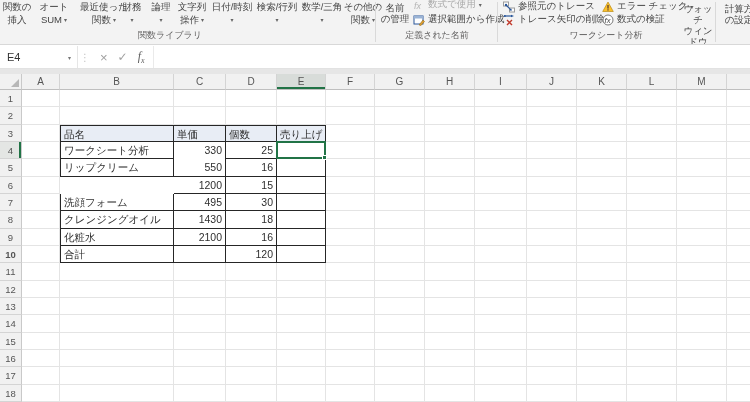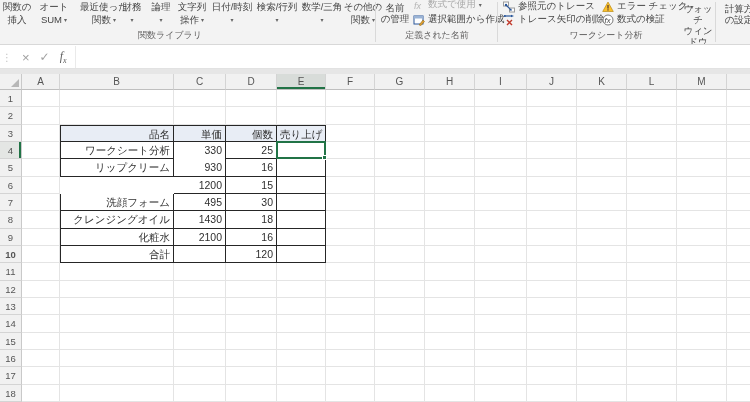--- a/index.html
+++ b/index.html
@@ -51,21 +51,21 @@
     border-right:1px solid #c9c9c9; border-bottom:1px solid #d4d4d4;
     font-size:9.5px; color:#555; text-align:center; }
   .rowhdr.sel { background:#e4e6e4; box-shadow:inset -2px 0 0 0 #217346; }
   .corner { position:absolute; left:0; top:0; width:22px; height:16px; background:#f1f1f1;
     border-right:1px solid #c9c9c9; border-bottom:1px solid #bfbfbf; }
   .corner .tri { position:absolute; right:2px; bottom:2px; width:0; height:0;
     border-left:8px solid transparent; border-bottom:8px solid #b7b7b7; }
   .cell { position:absolute; background:#fff; border-right:1px solid #e4e4e4;
     border-bottom:1px solid #e4e4e4; font-size:10.5px; color:#2f2f2f;
     padding:0 3px; overflow:hidden; white-space:nowrap; }
-  .cell.tbl { border-right:1px solid #262626; border-bottom:1px solid #262626;text-align:right; }
+  .cell.tbl { border-right:1px solid #262626; border-bottom:1px solid #262626; }
   .cell.tbl-left { border-left:1px solid #262626; }
   .cell.tbl-top { border-top:1px solid #262626; }
   .cell.thdr { background:#e8edf5; }
   .cell.num { text-align:right; }
   .selring { position:absolute; border:2px solid #217346; background:transparent; }
   .selring .handle { position:absolute; right:-3px; bottom:-3px; width:5px; height:5px;
     background:#217346; border:1px solid #fff; }
 </style>
 </head>
 <body>
@@ -214,20 +214,24 @@
   <div class="grp-label" style="left:497px;width:218px">ワークシート分析</div>
   <div class="grp-sep" style="left:715px"></div>
 
   <div class="stack2" style="left:719px;top:3px;width:40px">
     <span>計算方</span>
     <span>の設定</span>
   </div>
 </div>
 
 <div class="fbar">
+  <div class="namebox">
+    <span>E4</span>
+    <span class="dd">▾</span>
+  </div>
   <div class="fdots">⋮</div>
   <div class="fbtns">
     <span class="fbtn-x">×</span>
     <span class="fbtn-ck">✓</span>
     <span class="fbtn-fx">f<sub>x</sub></span>
   </div>
   <div class="finput"></div>
 </div>
 
 <div class="gapstrip"></div>
@@ -319,21 +323,21 @@
     <div class="cell" style="left: 375px; top: 68px; width: 50px; height: 17.3333px; line-height: 16.3333px;"></div>
     <div class="cell" style="left: 425px; top: 68px; width: 50px; height: 17.3333px; line-height: 16.3333px;"></div>
     <div class="cell" style="left: 475px; top: 68px; width: 52px; height: 17.3333px; line-height: 16.3333px;"></div>
     <div class="cell" style="left: 527px; top: 68px; width: 50px; height: 17.3333px; line-height: 16.3333px;"></div>
     <div class="cell" style="left: 577px; top: 68px; width: 50px; height: 17.3333px; line-height: 16.3333px;"></div>
     <div class="cell" style="left: 627px; top: 68px; width: 50px; height: 17.3333px; line-height: 16.3333px;"></div>
     <div class="cell" style="left: 677px; top: 68px; width: 50px; height: 17.3333px; line-height: 16.3333px;"></div>
     <div class="cell" style="left: 727px; top: 68px; width: 25px; height: 17.3333px; line-height: 16.3333px;"></div>
     <div class="cell" style="left: 22px; top: 85.3333px; width: 38px; height: 17.3333px; line-height: 16.3333px;"></div>
     <div class="cell tbl tbl-left" style="left: 60px; top: 85.3333px; width: 114px; height: 17.3333px; line-height: 16.3333px;">リップクリーム</div>
-    <div class="cell tbl num" style="left: 174px; top: 85.3333px; width: 52px; height: 17.3333px; line-height: 16.3333px;">930</div>
+    <div class="cell tbl num" style="left: 174px; top: 85.3333px; width: 52px; height: 17.3333px; line-height: 16.3333px;">550</div>
     <div class="cell tbl num" style="left: 226px; top: 85.3333px; width: 51px; height: 17.3333px; line-height: 16.3333px;">16</div>
     <div class="cell tbl" style="left: 277px; top: 85.3333px; width: 49px; height: 17.3333px; line-height: 16.3333px;"></div>
     <div class="cell" style="left: 326px; top: 85.3333px; width: 49px; height: 17.3333px; line-height: 16.3333px;"></div>
     <div class="cell" style="left: 375px; top: 85.3333px; width: 50px; height: 17.3333px; line-height: 16.3333px;"></div>
     <div class="cell" style="left: 425px; top: 85.3333px; width: 50px; height: 17.3333px; line-height: 16.3333px;"></div>
     <div class="cell" style="left: 475px; top: 85.3333px; width: 52px; height: 17.3333px; line-height: 16.3333px;"></div>
     <div class="cell" style="left: 527px; top: 85.3333px; width: 50px; height: 17.3333px; line-height: 16.3333px;"></div>
     <div class="cell" style="left: 577px; top: 85.3333px; width: 50px; height: 17.3333px; line-height: 16.3333px;"></div>
     <div class="cell" style="left: 627px; top: 85.3333px; width: 50px; height: 17.3333px; line-height: 16.3333px;"></div>
     <div class="cell" style="left: 677px; top: 85.3333px; width: 50px; height: 17.3333px; line-height: 16.3333px;"></div>

